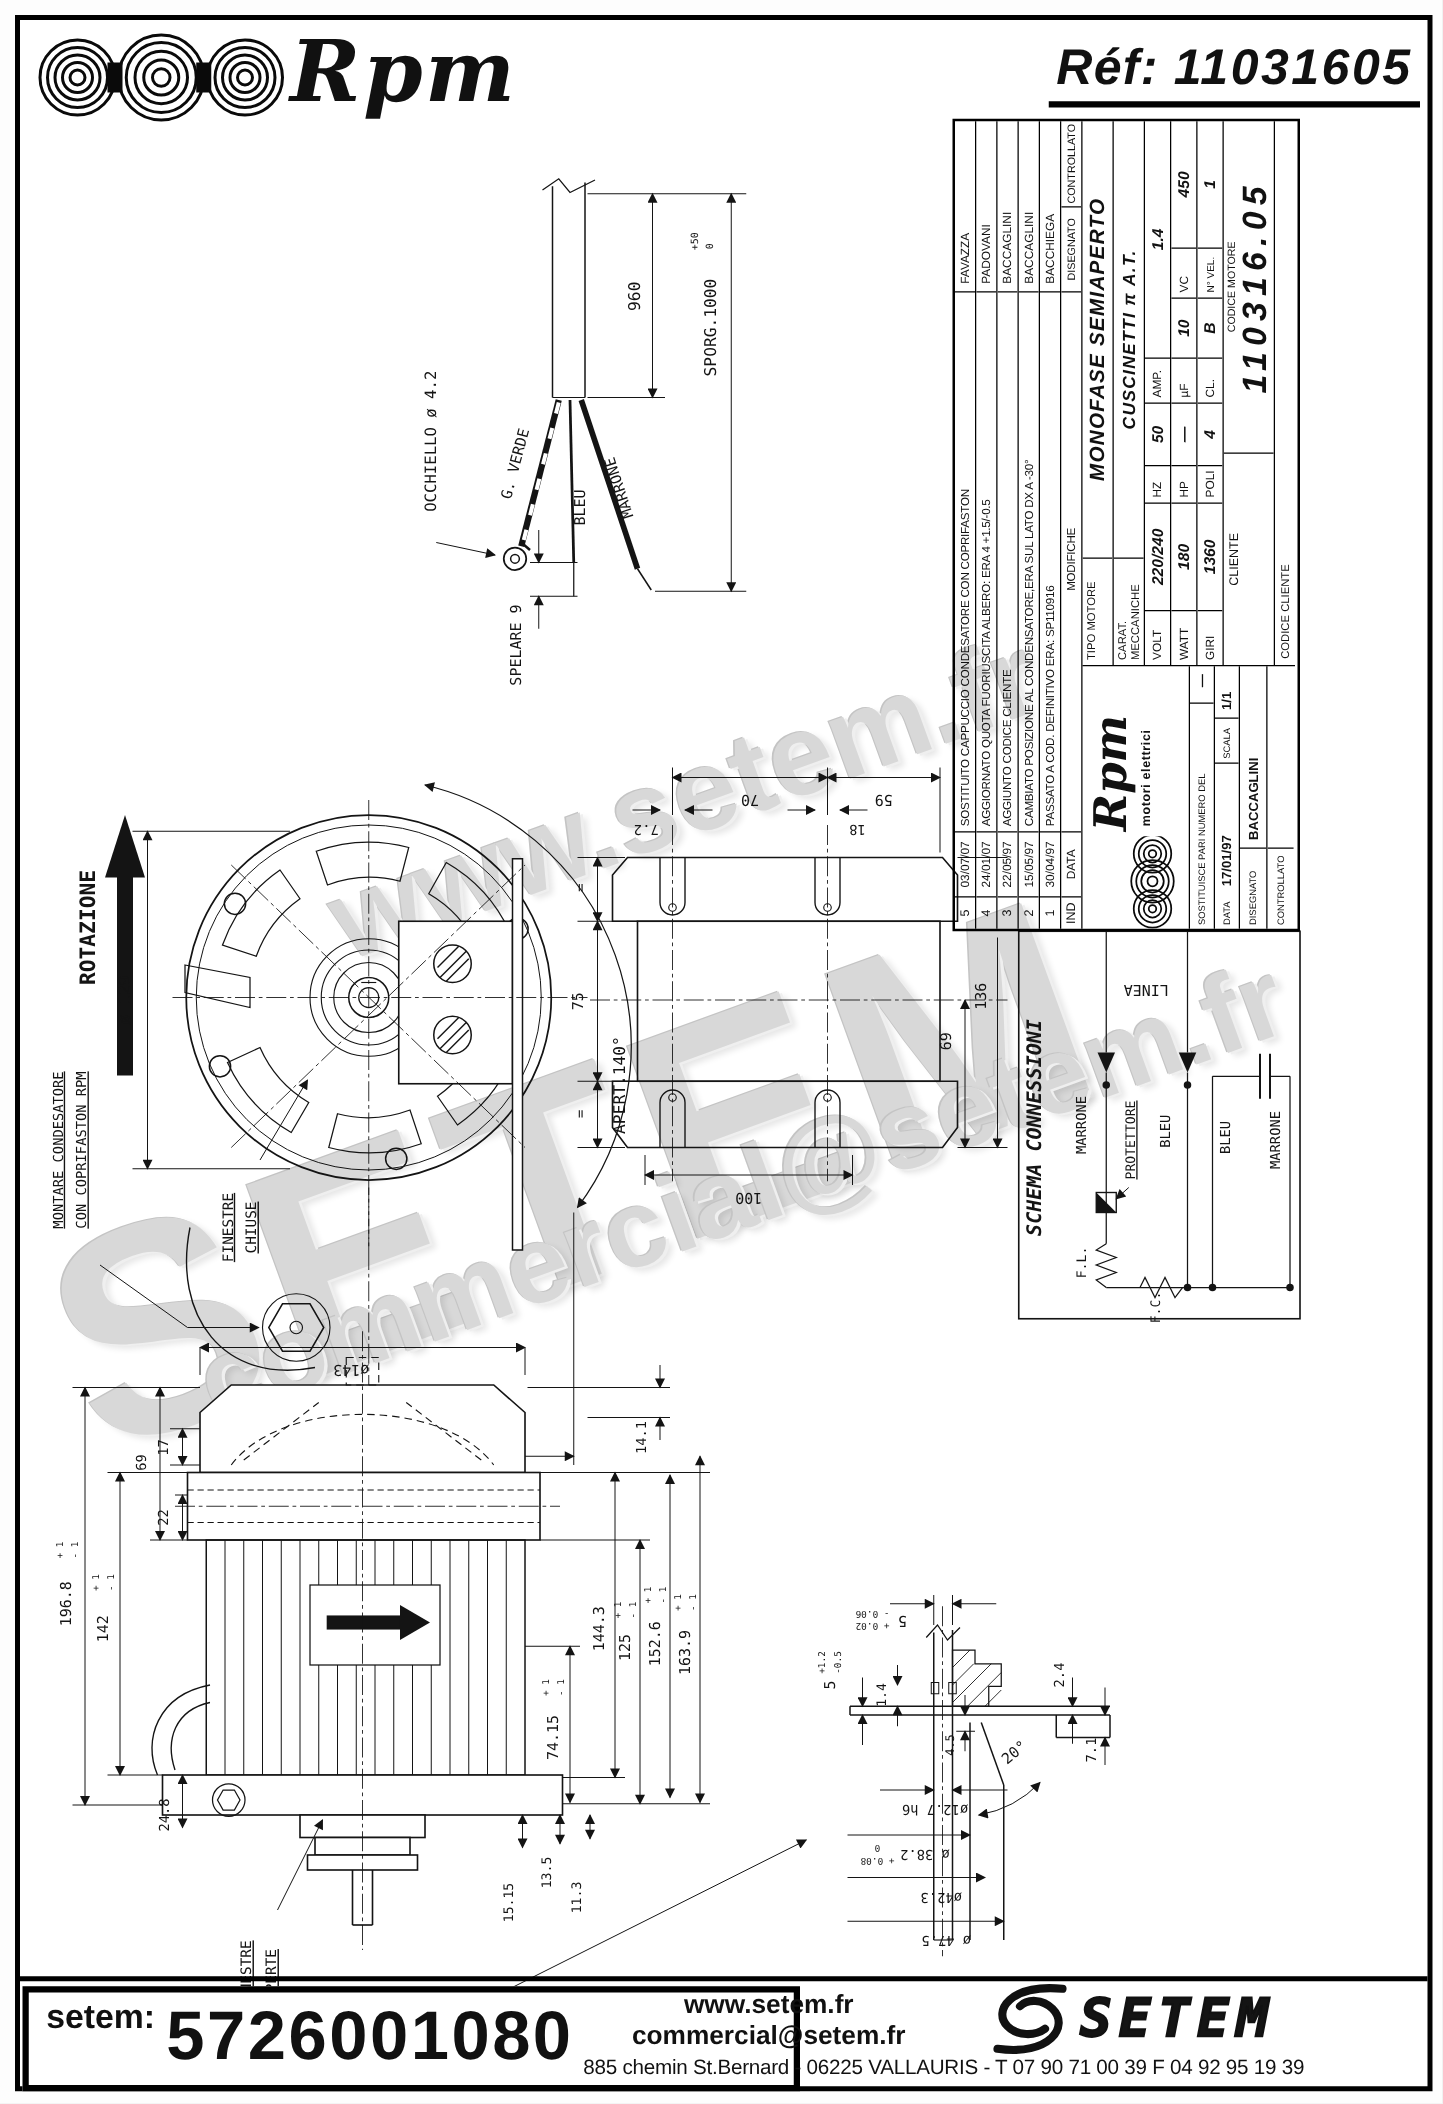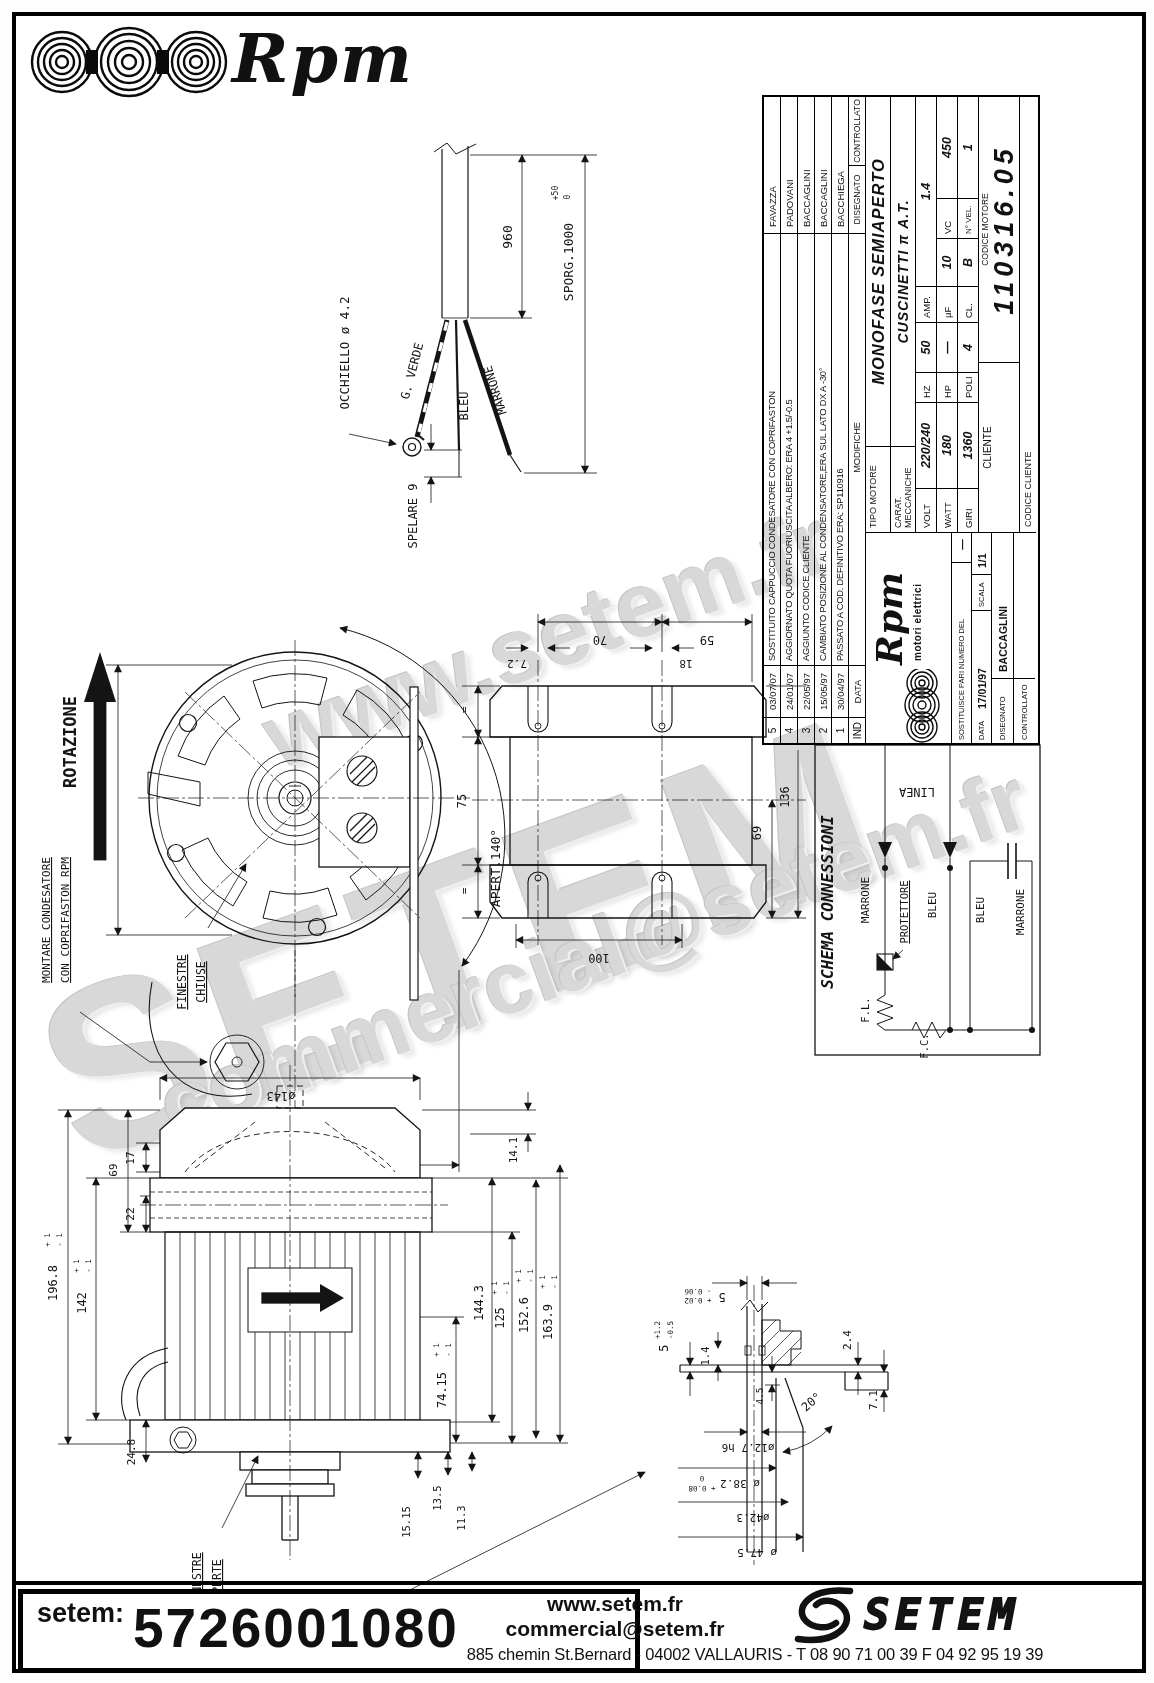--- a/index.html
+++ b/index.html
@@ -96,20 +96,24 @@
           <circle cx="170" cy="42" r="12"></circle>
           <circle cx="170" cy="42" r="18"></circle>
           <circle cx="170" cy="42" r="24"></circle>
           <circle cx="170" cy="42" r="30"></circle>
       </g>
       <rect x="60" y="30" width="12" height="24" fill="#0a0a0a"></rect>
       <rect x="131" y="30" width="12" height="24" fill="#0a0a0a"></rect>
     </svg>
   </div>
   <div class="rpm-big">Rpm</div>
+  <div class="refbox">
+    <span class="inner"><span>Réf:</span>
+    <span style="letter-spacing:2px">11031605</span></span>
+  </div>
 
   <div class="tblock">
     <div class="tb-row">
       <div class="c-ind">5</div>
       <div class="c-date">03/07/07</div>
       <div class="c-mod">SOSTITUITO CAPPUCCIO CONDESATORE CON COPRIFASTON</div>
       <div class="c-name">FAVAZZA</div>
     </div>
     <div class="tb-row">
       <div class="c-ind">4</div>
@@ -626,21 +630,21 @@
       <text x="928" y="1046" font-size="10.5" text-anchor="middle" transform="rotate(-90 928 1046)">F.C.</text>
     </g>
   </svg>
 
   <div class="codebox">
     <div class="code-lab">setem:</div>
     <div class="code-val">5726001080</div>
   </div>
   <div class="site">www.setem.fr</div>
   <div class="email">commercial@setem.fr</div>
-  <div class="addr">885 chemin St.Bernard  -  04002 VALLAURIS  -  T 08 90 71 00 39   F 04 92 95 19 39</div>
+  <div class="addr">885 chemin St.Bernard  -  06225 VALLAURIS  -  T 07 90 71 00 39   F 04 92 95 19 39</div>
   <div class="setemlogo">
     <svg width="330" height="66" viewBox="0 0 330 66">
       <g stroke="#111" fill="none" stroke-linecap="round">
         <path d="M62,8 C20,4 6,26 18,38 C26,46 40,46 48,40" stroke-width="6.5"></path>
         <path d="M10,56 C52,62 68,38 54,24 C46,16 34,16 28,22" stroke-width="6.5"></path>
       </g>
       <text x="76" y="46" font-family="Liberation Sans,sans-serif" font-size="42" font-style="italic" font-weight="bold" fill="#ffffff" stroke="#111" stroke-width="1.8" letter-spacing="6">SETEM</text>
     </svg>
   </div>
   <div class="footline"></div>

